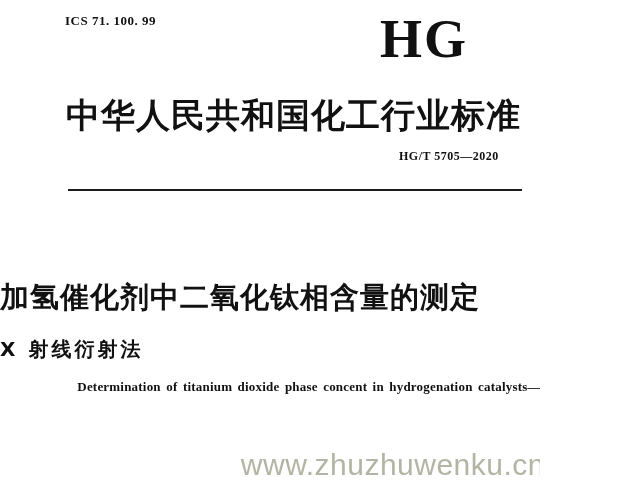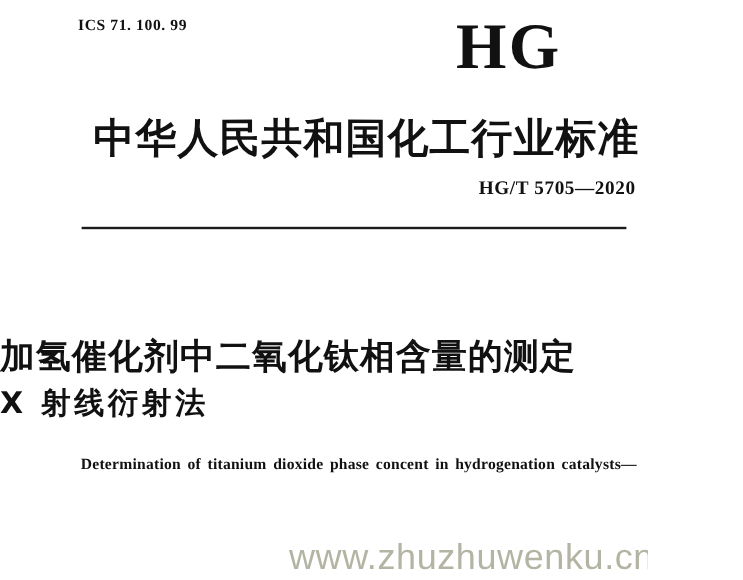--- a/index.html
+++ b/index.html
@@ -39,37 +39,37 @@
     font-weight: bold;
     font-size: 54px;
     line-height: 1;
     letter-spacing: 2px;
     white-space: nowrap;
   }
 
   
   .category-title {
     position: absolute;
-    left: 78px;
+    left: 66px;
     top: 93px;
     font-family: "Liberation Serif", "DejaVu Sans", serif;
     font-weight: bold;
     font-size: 34px;
     letter-spacing: 1px;
     white-space: nowrap;
   }
 
   
   .standard-number {
     position: absolute;
     left: 399px;
     top: 149px;
     font-family: "Liberation Serif", serif;
     font-weight: bold;
-    font-size: 16px;
+    font-size: 12px;
     letter-spacing: 0.5px;
     white-space: nowrap;
   }
 
   
   .header-rule {
     position: absolute;
     left: 68px;
     top: 189px;
     width: 454px;
@@ -87,31 +87,31 @@
     font-family: "DejaVu Sans", "Liberation Sans", sans-serif;
     font-weight: bold;
   }
   .title-cn-line1 {
     font-size: 29px;
     letter-spacing: 1px;
     line-height: 1.2;
     white-space: nowrap;
   }
   .title-cn-line2 {
-    font-size: 25px;
+    font-size: 20px;
     letter-spacing: 3px;
     line-height: 1.2;
-    margin-top: 6px;
+    margin-top: 22px;
     white-space: nowrap;
   }
 
   
   .title-en {
     position: absolute;
-    left: 4px;
+    left: 14px;
     top: 378px;
     width: 590px;
     text-align: center;
     font-family: "Liberation Serif", serif;
     font-weight: bold;
     font-size: 13px;
     line-height: 1.35;
     letter-spacing: 0.2px;
     word-spacing: 2px;
   }

